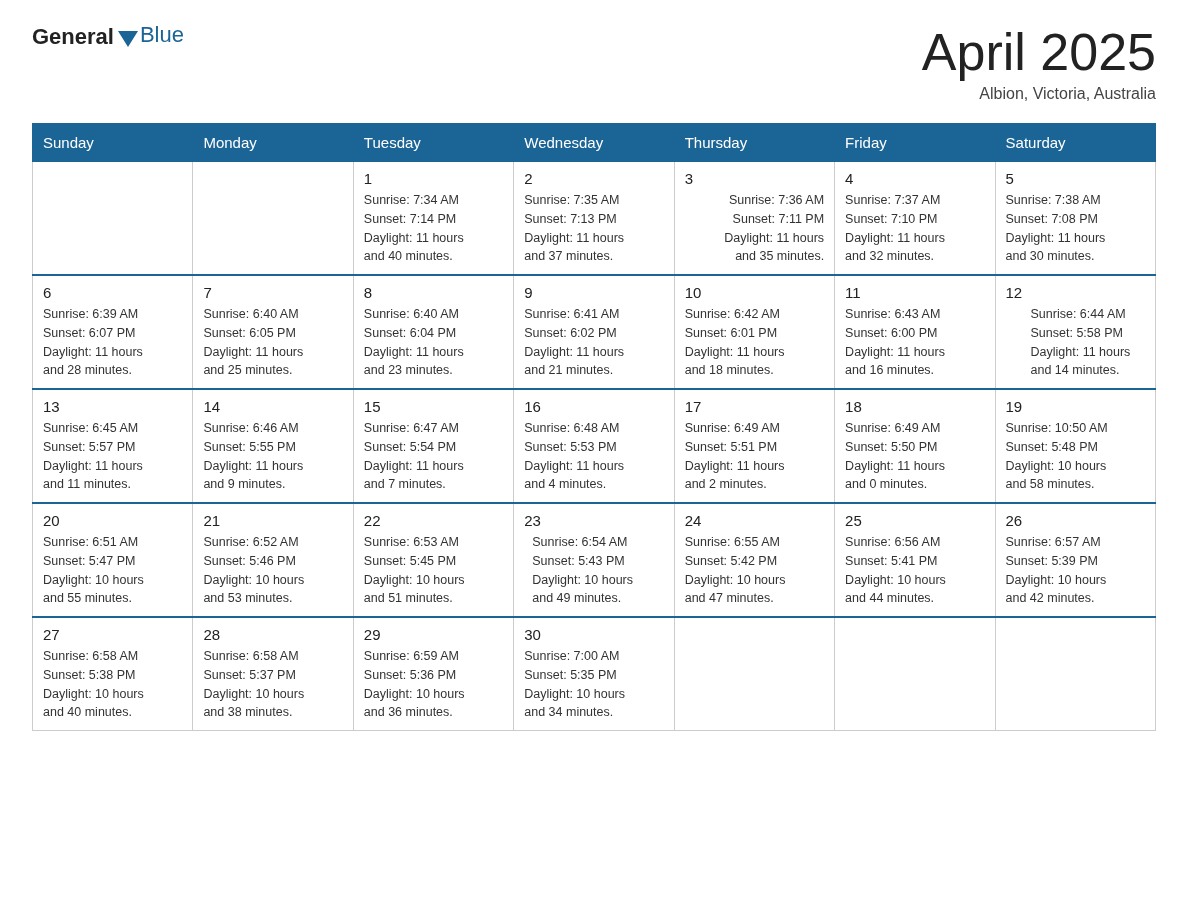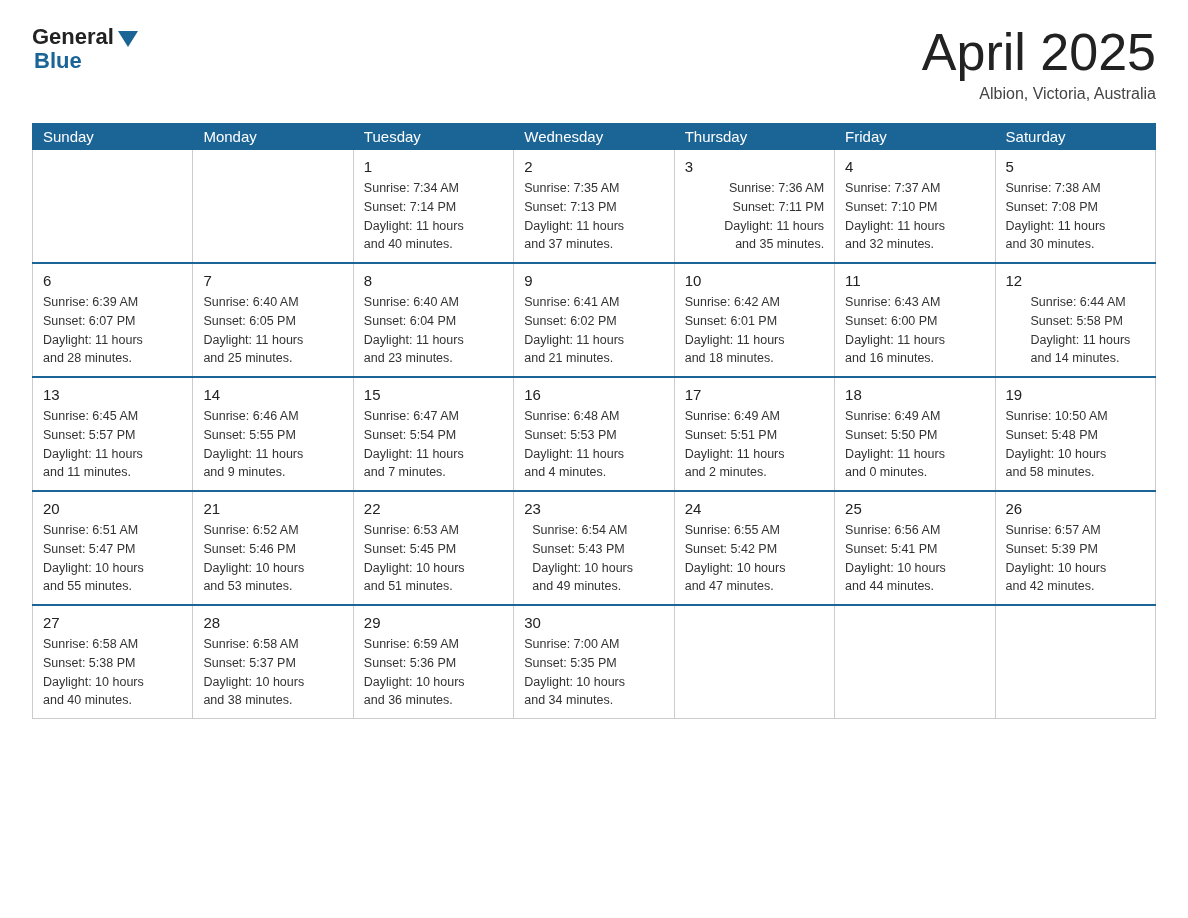--- a/index.html
+++ b/index.html
@@ -12,21 +12,21 @@
       min-height: 918px;
     }
     .header-row {
       display: flex;
       justify-content: space-between;
       align-items: flex-start;
       margin-bottom: 20px;
     }
     .logo {
       display: flex;
-      flex-direction: column;
+      flex-direction: row;
       align-items: flex-start;
     }
     .logo-top {
       display: flex;
       align-items: center;
     }
     .logo-general {
       font-size: 22px;
       font-weight: bold;
       color: #222;
@@ -35,21 +35,21 @@
       width: 0;
       height: 0;
       border-left: 10px solid transparent;
       border-right: 10px solid transparent;
       border-top: 16px solid #1a6496;
       margin-left: 4px;
       margin-top: 4px;
     }
     .logo-blue {
       font-size: 22px;
-      font-weight: bold;
+      font-weight: normal;
       color: #1a6496;
       margin-top: -2px;
       margin-left: 2px;
     }
     .title-block {
       text-align: right;
     }
     .title-block h1 {
       font-size: 52px;
       font-weight: normal;
@@ -63,21 +63,21 @@
       margin-top: 4px;
     }
     .calendar {
       width: 100%;
       border-collapse: collapse;
       border: 1px solid #ccc;
     }
     .calendar th {
       background-color: #1a6496;
       color: #fff;
-      padding: 4px 10px;
+      padding: 10px 10px;
       text-align: left;
       font-size: 15px;
       font-weight: normal;
       border: 1px solid #1a6496;
     }
     .calendar td {
       width: calc(100% / 7);
       vertical-align: top;
       padding: 8px 10px;
       border: 1px solid #ccc;

